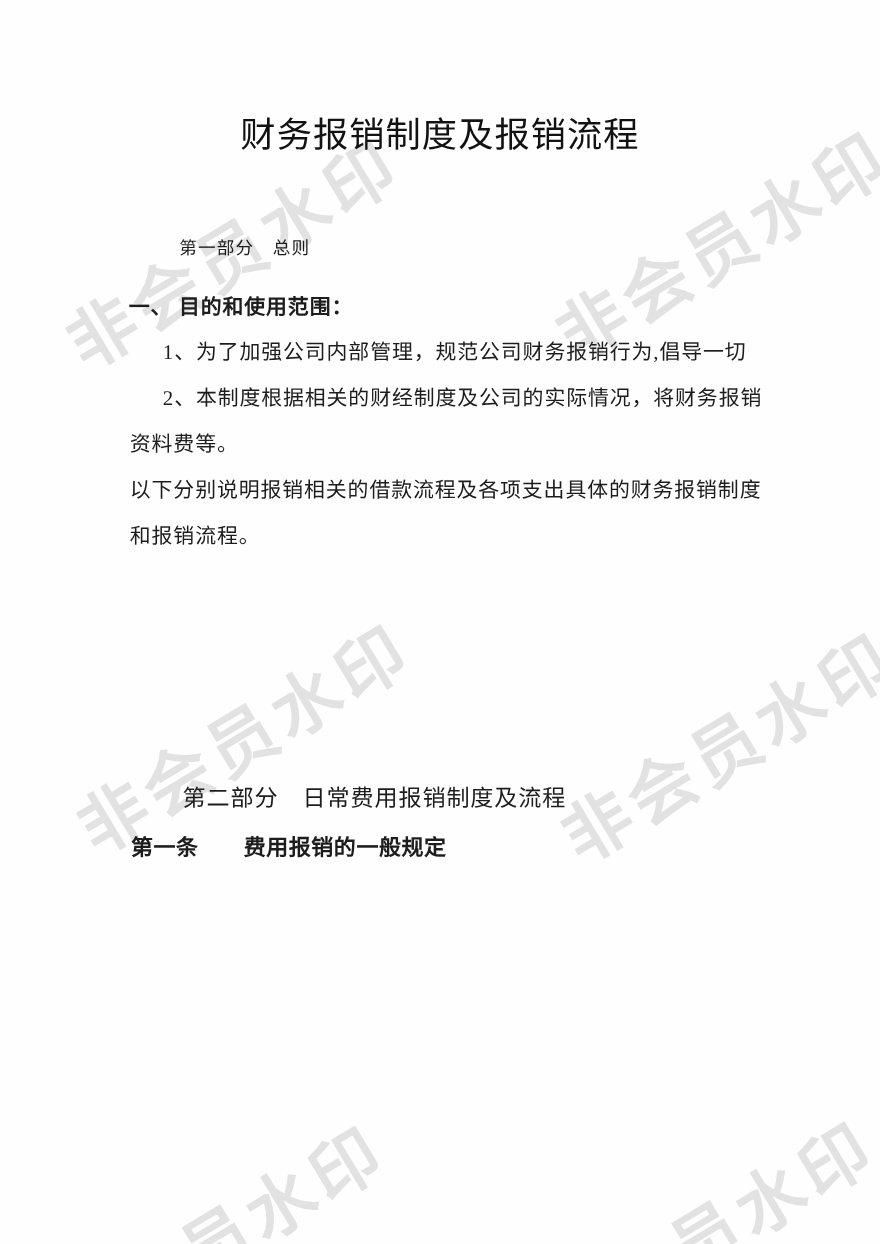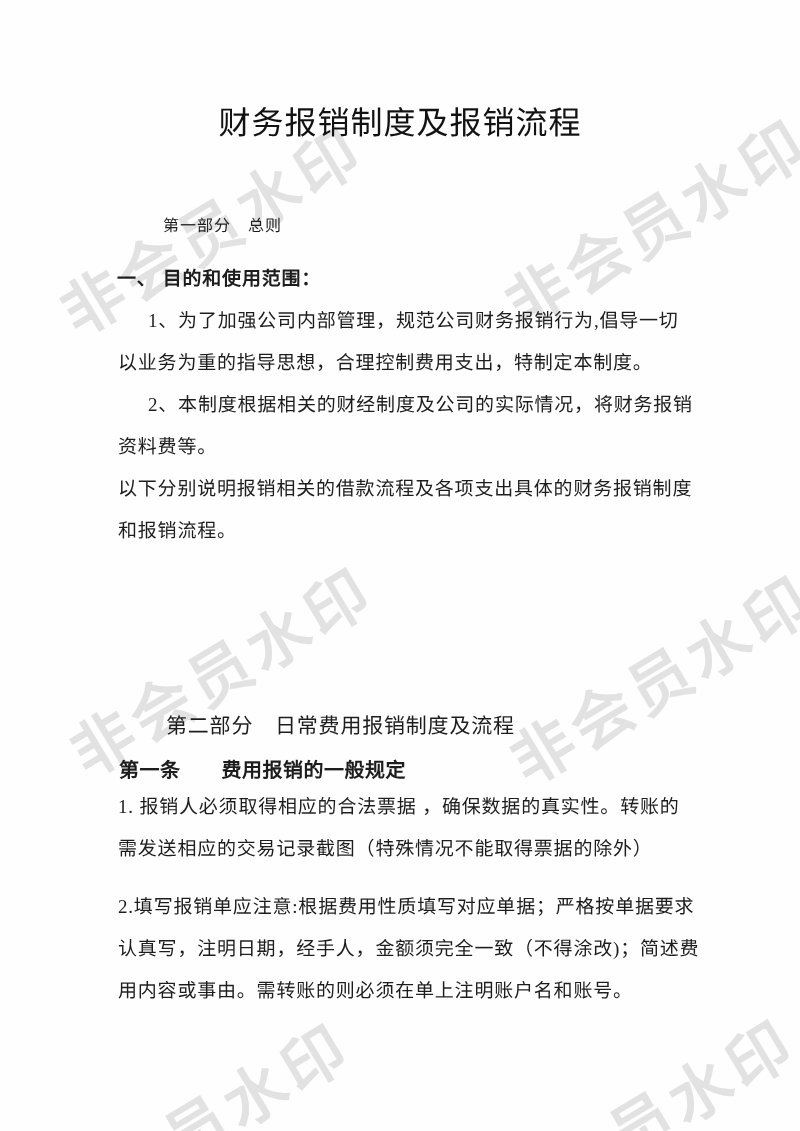--- a/index.html
+++ b/index.html
@@ -97,34 +97,24 @@
     <div class="wm" style="left: 642px; top: 1120px; color: rgb(226, 226, 226);">非会员水印</div>
   </div>
 
   <div class="doc-title">财务报销制度及报销流程</div>
 
   <div class="part1-heading">第一部分　总则</div>
   <div class="part1-subheading">一、 目的和使用范围：</div>
 
   <div class="body-block body-part1">
     <div class="indent">1、为了加强公司内部管理，规范公司财务报销行为,倡导一切</div>
-    <div>以业务为重的指导思想，合理控制费用支出，特制定本制度。</div>
     <div class="indent">2、本制度根据相关的财经制度及公司的实际情况，将财务报销</div>
     <div>资料费等。</div>
     <div>以下分别说明报销相关的借款流程及各项支出具体的财务报销制度</div>
     <div>和报销流程。</div>
   </div>
 
   <div class="part2-heading">第二部分　日常费用报销制度及流程</div>
   <div class="part2-subheading">第一条　　费用报销的一般规定</div>
 
-  <div class="body-block body-part2a">
-    <div>1. 报销人必须取得相应的合法票据 ，确保数据的真实性。转账的</div>
-    <div>需发送相应的交易记录截图（特殊情况不能取得票据的除外）</div>
-  </div>
 
-  <div class="body-block body-part2b">
-    <div>2.填写报销单应注意:根据费用性质填写对应单据；严格按单据要求</div>
-    <div>认真写，注明日期，经手人，金额须完全一致（不得涂改)；简述费</div>
-    <div>用内容或事由。需转账的则必须在单上注明账户名和账号。</div>
-  </div>
 
 </div>
 
 </body></html>

